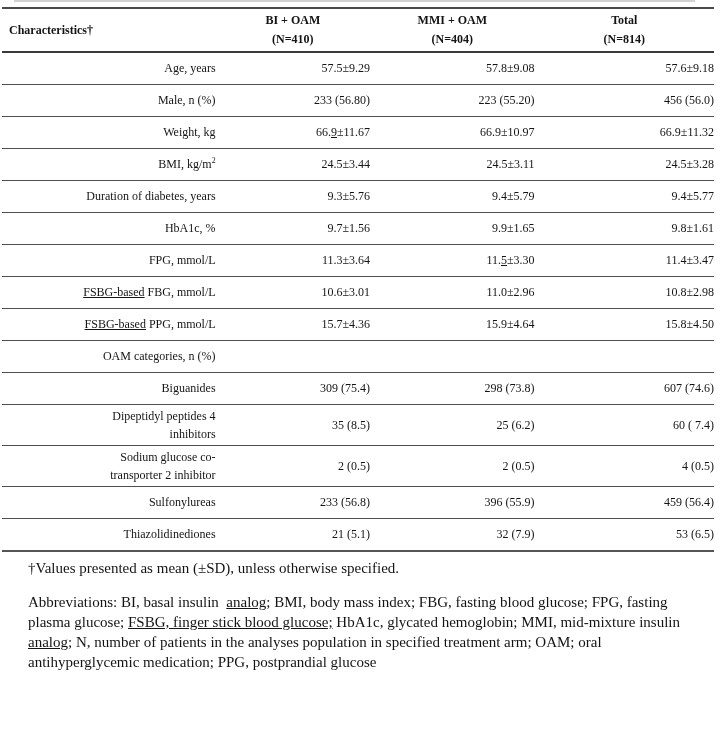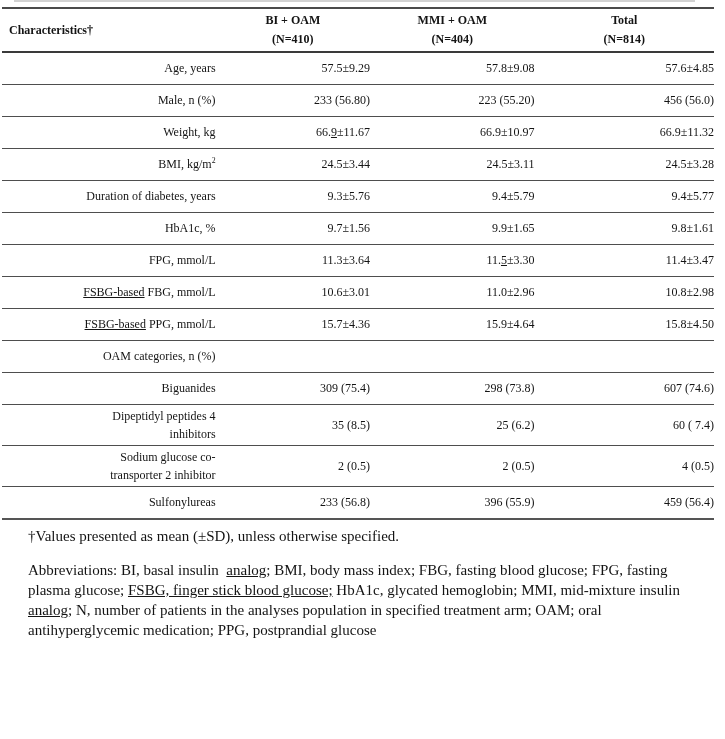--- a/index.html
+++ b/index.html
@@ -126,21 +126,21 @@
         <div>Total</div>
         <div>(N=814)</div>
       </th>
     </tr>
   </thead>
   <tbody id="rows">
       <tr>
         <td class="label-cell"><span>Age, years</span></td>
         <td class="value-cell"><span>57.5±9.29</span></td>
         <td class="value-cell"><span>57.8±9.08</span></td>
-        <td class="value-cell"><span>57.6±4.85</span></td>
+        <td class="value-cell"><span>57.6±9.18</span></td>
       </tr>
       <tr>
         <td class="label-cell"><span>Male, n (%)</span></td>
         <td class="value-cell"><span>233 (56.80)</span></td>
         <td class="value-cell"><span>223 (55.20)</span></td>
         <td class="value-cell"><span>456 (56.0)</span></td>
       </tr>
       <tr>
         <td class="label-cell"><span>Weight, kg</span></td>
         <td class="value-cell"><span>66.</span><span class="u">9</span><span>±11.67</span></td>
@@ -205,20 +205,26 @@
         <td class="label-cell indent"><span>Sodium glucose co-</span><br><span>transporter 2 inhibitor</span></td>
         <td class="value-cell"><span>2 (0.5)</span></td>
         <td class="value-cell"><span>2 (0.5)</span></td>
         <td class="value-cell"><span>4 (0.5)</span></td>
       </tr>
       <tr class="change-bar">
         <td class="label-cell indent"><span>Sulfonylureas</span></td>
         <td class="value-cell"><span>233 (56.8)</span></td>
         <td class="value-cell"><span>396 (55.9)</span></td>
         <td class="value-cell"><span>459 (56.4)</span></td>
+      </tr>
+      <tr>
+        <td class="label-cell indent"><span>Thiazolidinediones</span></td>
+        <td class="value-cell"><span>21 (5.1)</span></td>
+        <td class="value-cell"><span>32 (7.9)</span></td>
+        <td class="value-cell"><span>53 (6.5)</span></td>
       </tr>
     </tbody>
 </table>
 
 <div class="footnotes">
   <p class="fn-note">†Values presented as mean (±SD), unless otherwise specified.</p>
   <div id="abbrev">
       <div class="fn-line"><span>Abbreviations: BI, basal insulin &nbsp;</span><span class="u">analog</span><span>; BMI, body mass index; FBG, fasting blood glucose; FPG, fasting</span></div>
       <div class="fn-line"><span>plasma glucose; </span><span class="u">FSBG, finger stick blood glucose;</span><span> HbA1c, glycated hemoglobin; MMI, mid-mixture insulin</span></div>
       <div class="fn-line"><span class="u">analog</span><span>; N, number of patients in the analyses population in specified treatment arm; OAM; oral</span></div>

